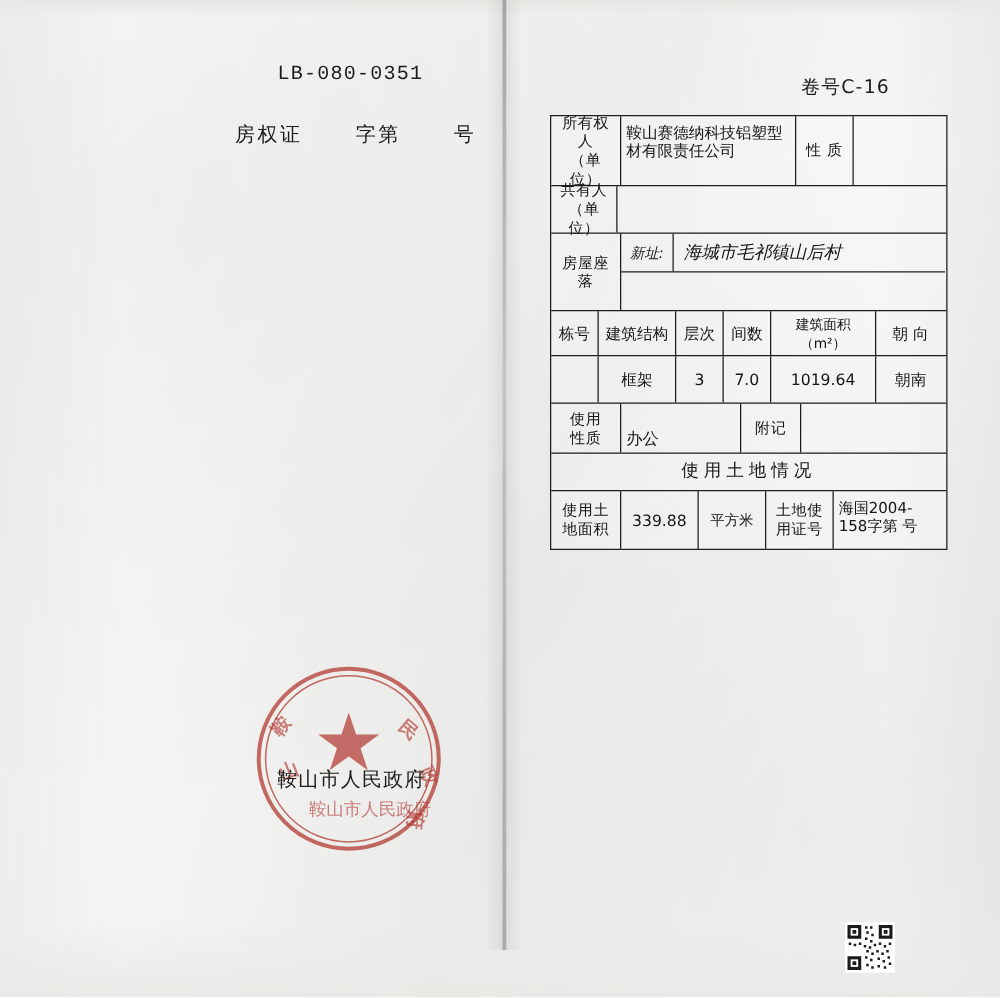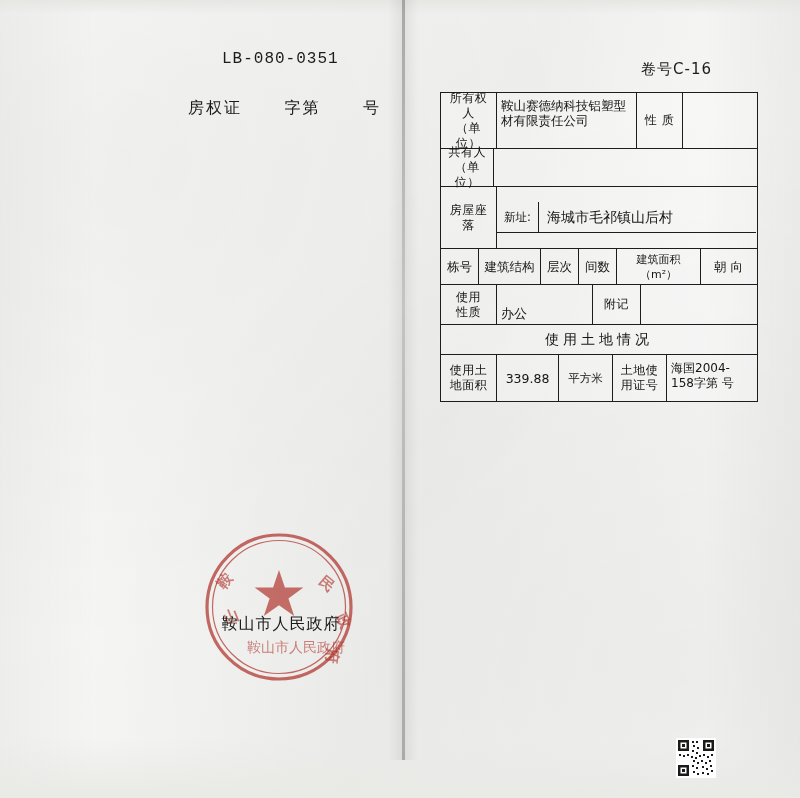--- a/index.html
+++ b/index.html
@@ -161,21 +161,21 @@
   .h-land-title { height: 30px; }
   .h-land { height: 46px; }
 
   .w-lbl1 { width: 56px; }
   .w-owner { width: 140px; }
   .w-nature-lbl { width: 46px; }
   .w-nature { width: 74px; }
   .w-co { width: 259px; }
   .w-addr-lbl { width: 56px; }
 
-  .addr-stack { flex-direction: row; padding: 0; }
+  .addr-stack { flex-direction: column; padding: 0; font-style: italic; }
   .addr-line {
     display: flex;
     width: 100%;
     height: 31px;
     box-sizing: border-box;
   }
   .addr-line:first-child { border-bottom: 1.4px solid #1d1d1d; }
   .addr-line .sub {
     width: 42px; box-sizing: border-box;
     border-right: 1.4px solid #1d1d1d;
@@ -308,20 +308,28 @@
 
       <div class="row h-hdr">
         <div class="cell lbl-c c-bldgno">栋号</div>
         <div class="cell lbl-c c-struct">建筑结构</div>
         <div class="cell lbl-c c-floors">层次</div>
         <div class="cell lbl-c c-rooms">间数</div>
         <div class="cell lbl-c c-area" style="font-size:11px;">建筑面积（m²）</div>
         <div class="cell lbl-c c-orient">朝  向</div>
       </div>
 
+      <div class="row h-data">
+        <div class="cell lbl-c c-bldgno"></div>
+        <div class="cell lbl-c c-struct">框架</div>
+        <div class="cell lbl-c c-floors">3</div>
+        <div class="cell lbl-c c-rooms">7.0</div>
+        <div class="cell lbl-c c-area">1019.64</div>
+        <div class="cell lbl-c c-orient">朝南</div>
+      </div>
 
       <div class="row h-use">
         <div class="cell lbl lbl-c use-lbl">使用
 性质</div>
         <div class="cell val use-val" style="align-items:flex-end; padding-bottom:3px;">办公</div>
         <div class="cell lbl lbl-c remark-lbl">附记</div>
         <div class="cell val remark-val"></div>
       </div>
 
       <div class="row h-land-title">

